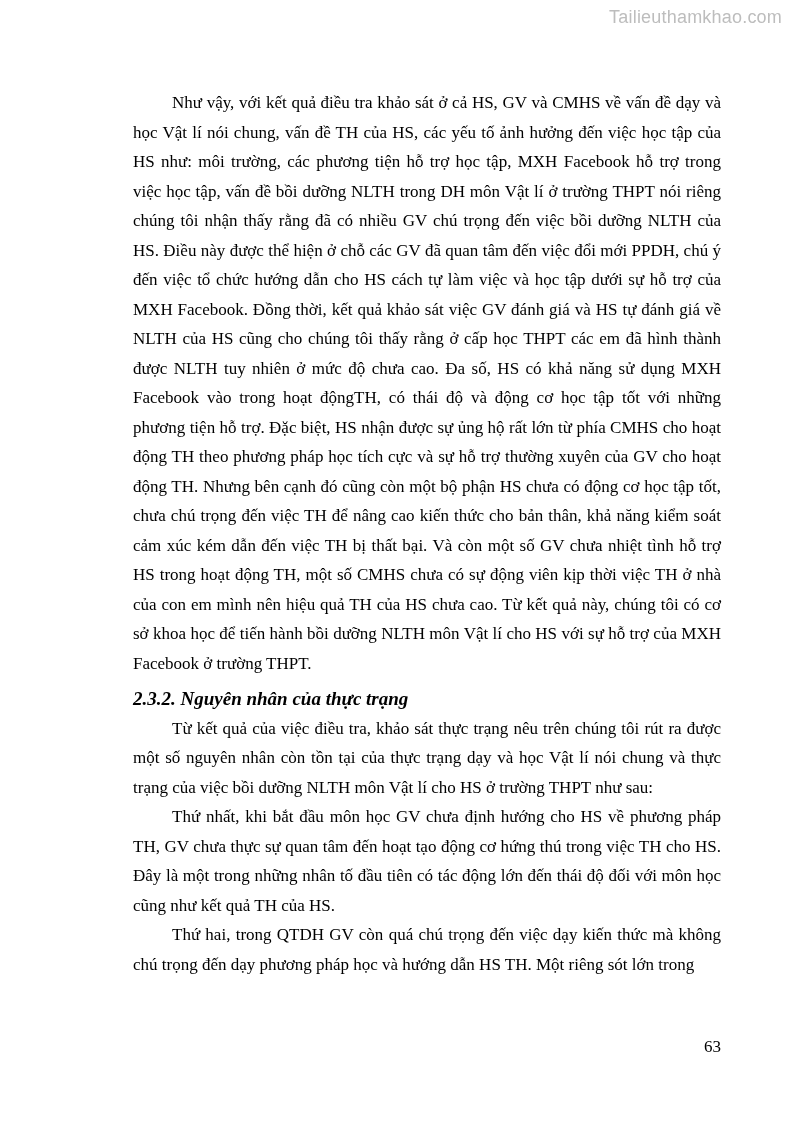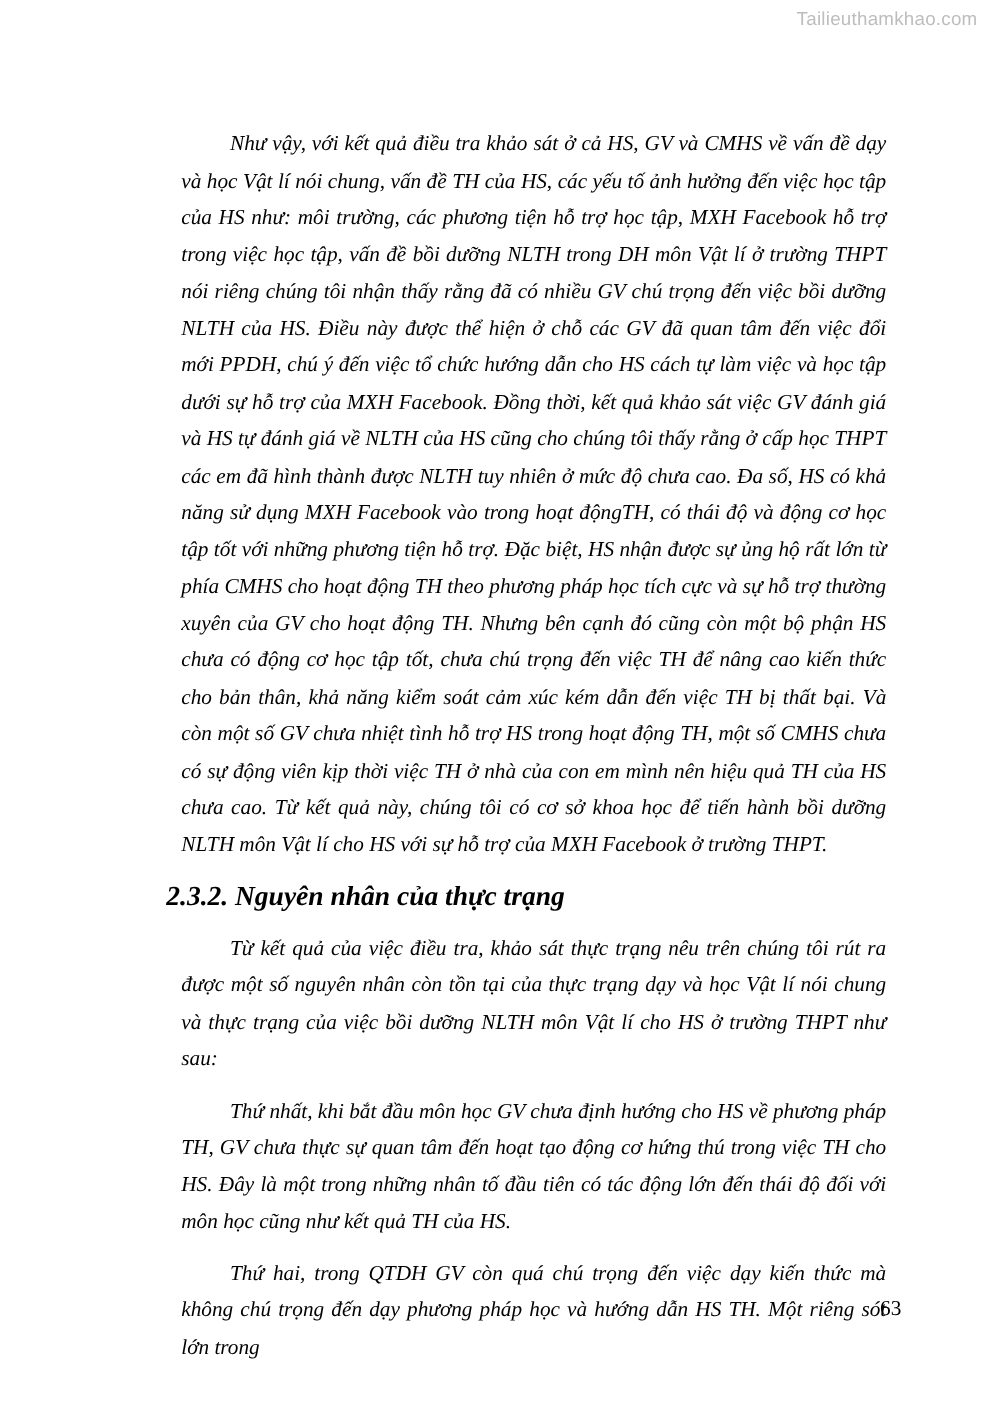--- a/index.html
+++ b/index.html
@@ -14,42 +14,41 @@
     background: #ffffff;
     overflow: hidden;
     font-family: "Liberation Serif", "DejaVu Serif", serif;
     color: #000000;
   }
   .watermark {
     position: absolute;
     top: 7px;
     right: 12px;
     font-family: "Liberation Sans", "DejaVu Sans", sans-serif;
-    font-size: 15px;
+    font-size: 18px;
     color: #bdbdbd;
     text-shadow: 1px 1px 0 #ffffff;
     letter-spacing: 0.2px;
   }
   .content {
     position: absolute;
     left: 133px;
     top: 88px;
     width: 588px;
     font-size: 17px;
     line-height: 29.5px;
     text-align: justify;
   }
   .para {
-    margin: 12px;
+    margin: 0;
     text-indent: 39px;
-    font-style: italic;
   }
   .heading {
     margin: 6px 0 0 0;
-    font-size: 22px;
+    font-size: 19px;
     font-weight: bold;
     font-style: italic;
     text-align: left;
     text-indent: 0;
   }
   .page-number {
     position: absolute;
     left: 133px;
     top: 1036px;
     width: 588px;

